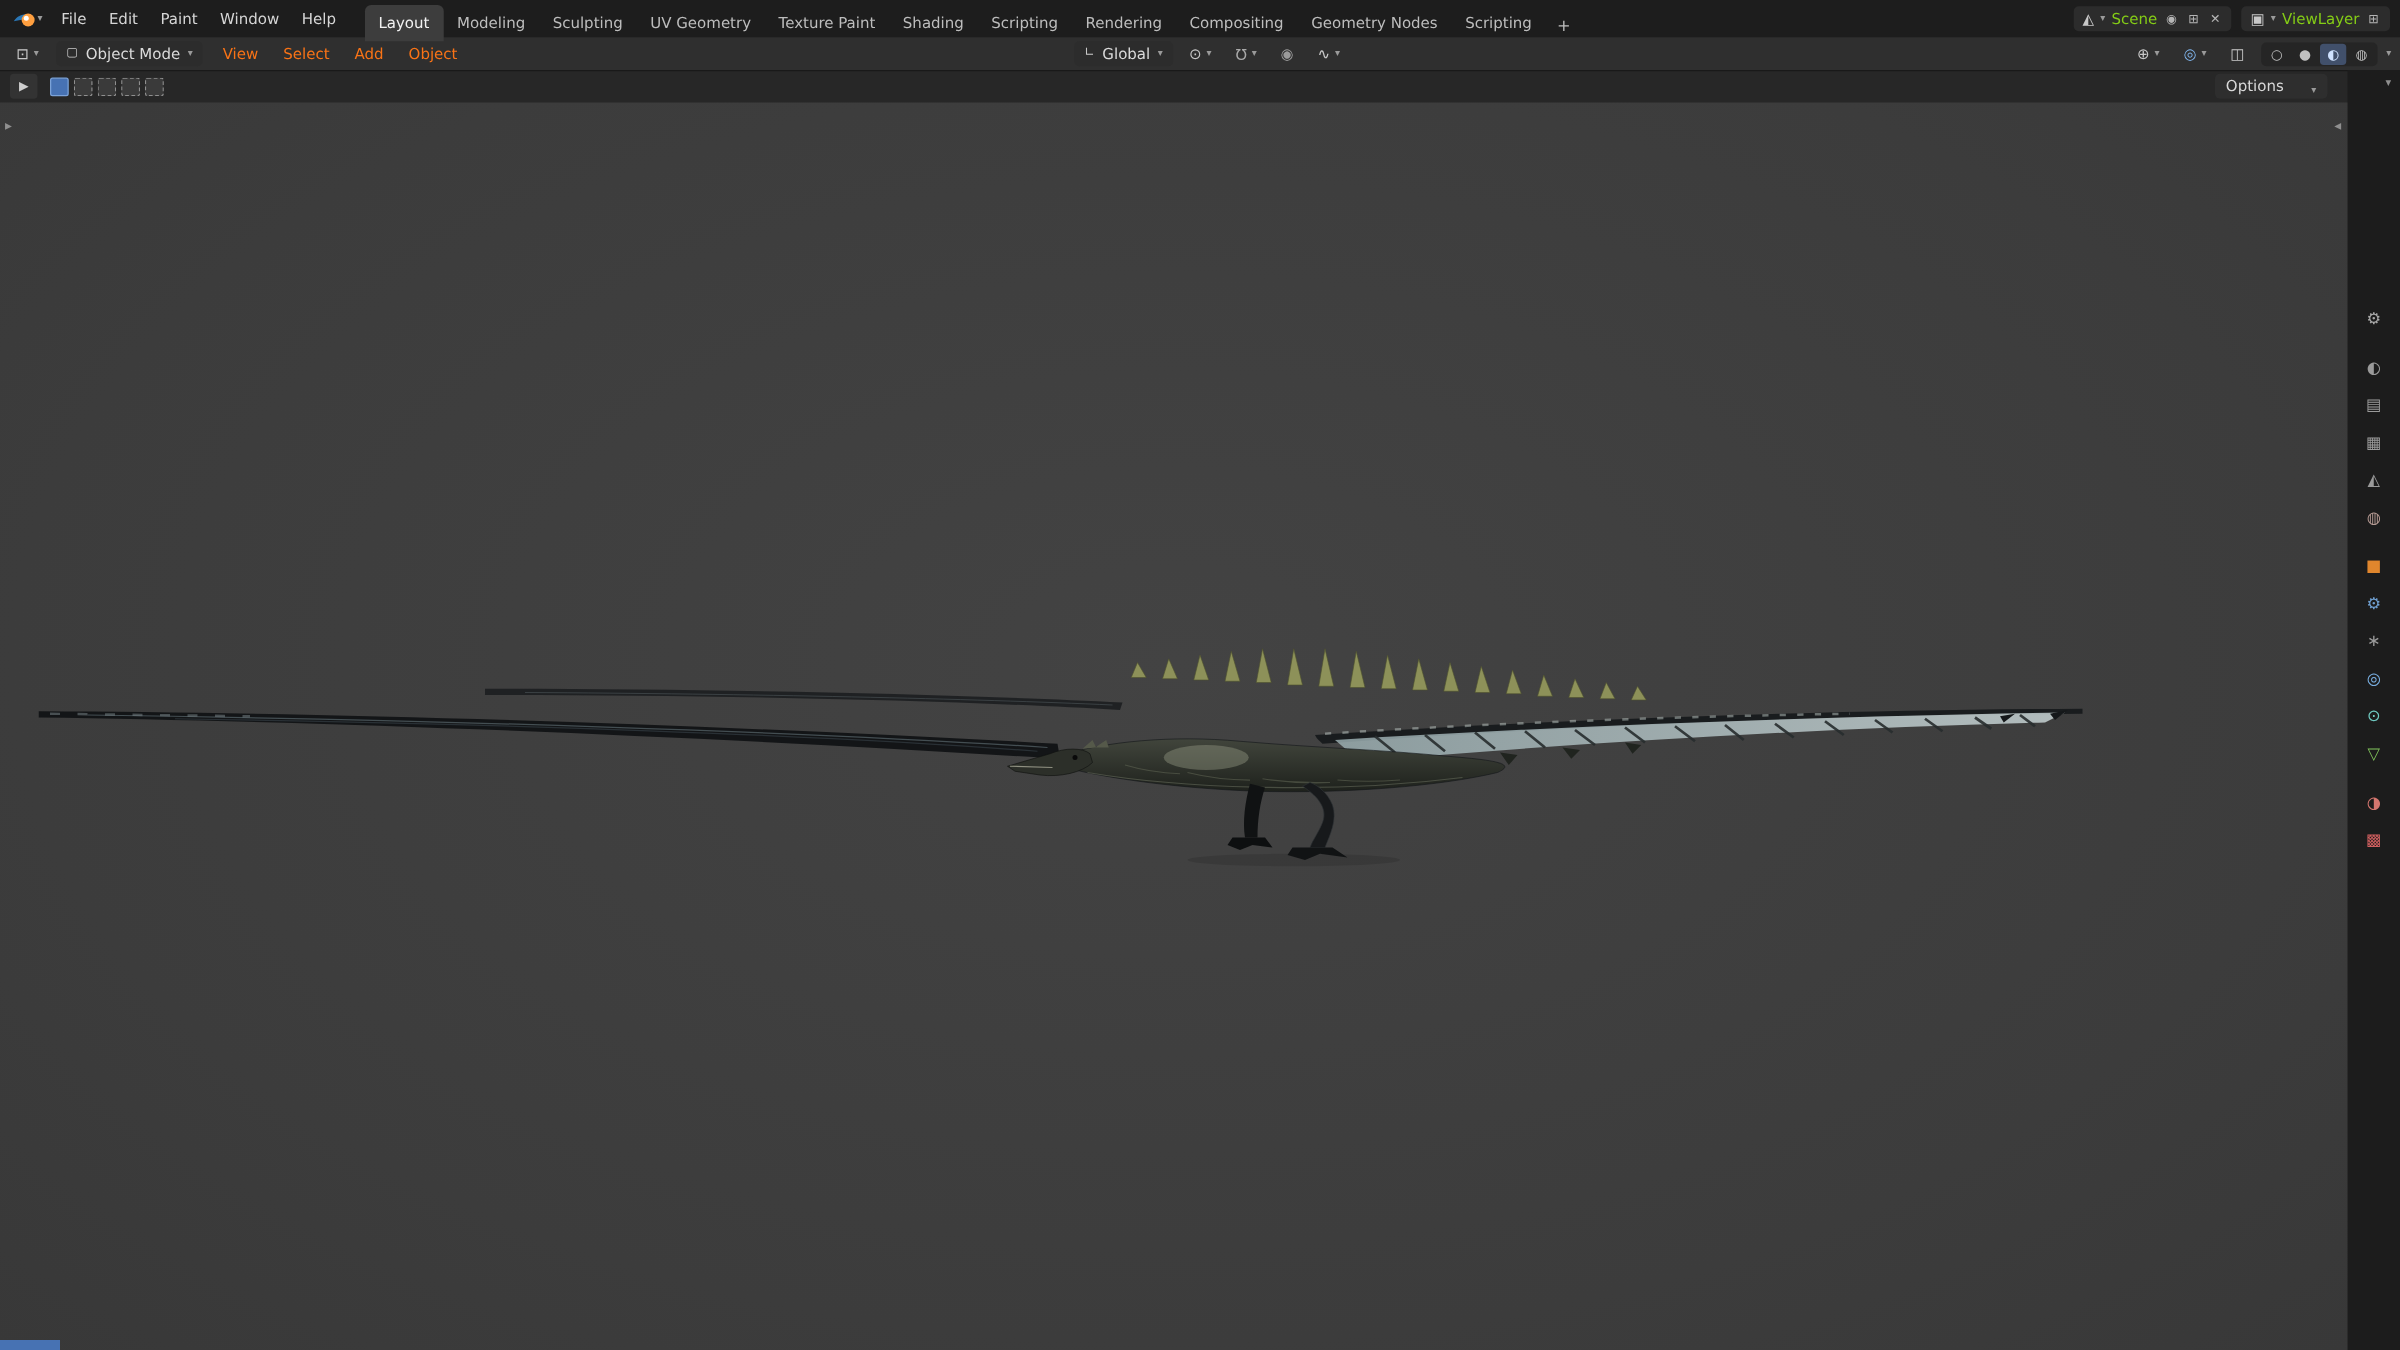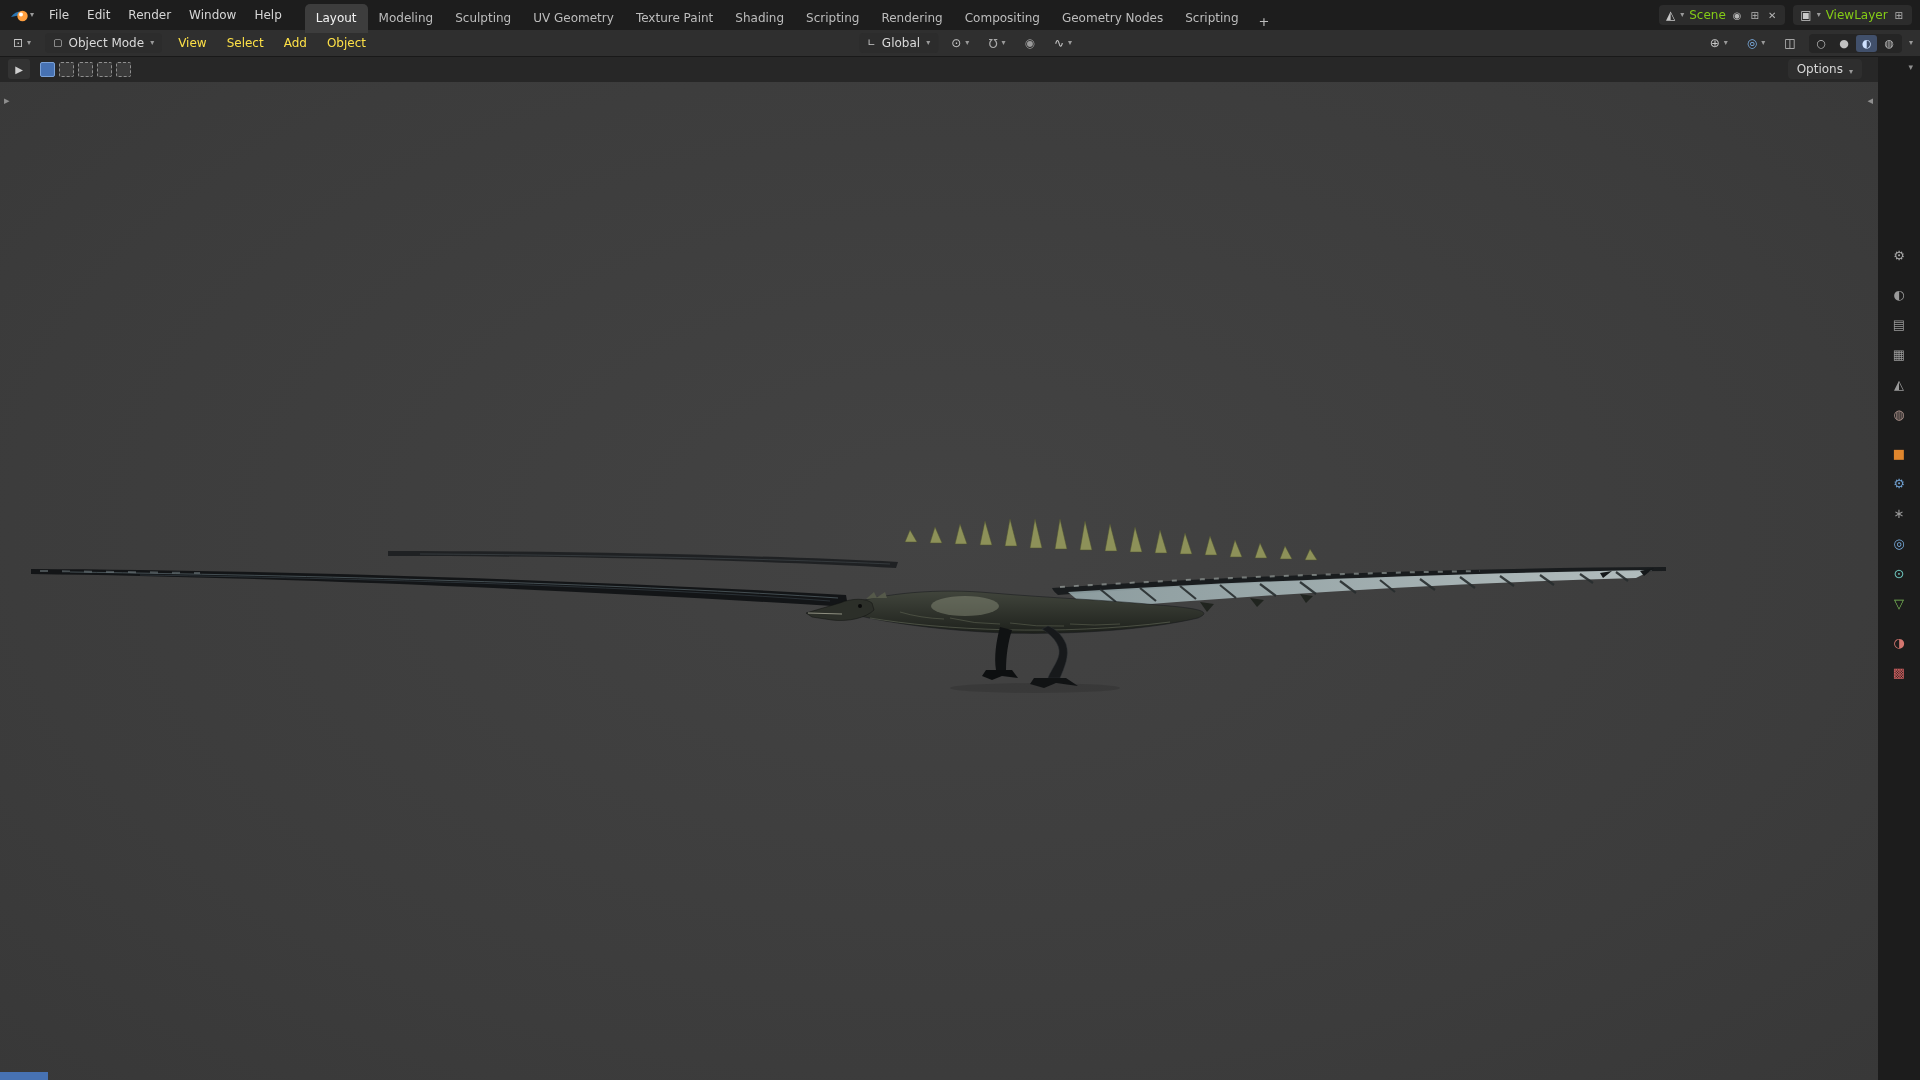--- a/index.html
+++ b/index.html
@@ -29,35 +29,35 @@
   .widget .label{color:#84cc16;}
   .icon{font-size:12px;line-height:1;color:#c8c8c8;}
   .icon.small{font-size:10px;}
   .caret{font-size:8px;color:#9a9a9a;line-height:1;}
   .tb-mini{color:#b5b5b5;font-size:10px;padding:1px 2px;}
   
   .vheader{position:absolute;top:30px;left:0;right:0;height:26px;background:var(--header-bg);
     display:flex;align-items:center;padding:0 7px;gap:4px;z-index:5;box-shadow:0 1px 0 rgba(0,0,0,.35);}
   .hbtn{display:flex;align-items:center;gap:4px;padding:3px 6px;border-radius:4px;}
   .mode-widget{display:flex;align-items:center;gap:6px;background:var(--widget-bg);border-radius:4px;padding:3px 8px;margin:0 4px;}
-  .hmenu{padding:4px 8px;color:#fde047;}
+  .hmenu{padding:4px 8px;color:#f97316;}
   .hcenter{position:absolute;left:50%;transform:translateX(-46%);display:flex;align-items:center;gap:7px;}
   .hright{margin-left:auto;display:flex;align-items:center;gap:7px;}
   .toggle-blue{color:#7fb3ea;}
   .shading-pill{display:flex;align-items:center;background:#252525;border-radius:4px;padding:1px 2px;gap:1px;}
   .shade-btn{padding:2px 6px;border-radius:3px;color:#c0c0c0;font-size:11px;}
   .shade-btn.active{background:#41506b;color:#cfe2ff;}
   
   .toolrow{position:absolute;top:56px;left:0;right:0;height:26px;background:var(--toolbar-bg);
     display:flex;align-items:center;padding:0 8px;gap:10px;z-index:4;}
   .tool-btn{display:flex;align-items:center;justify-content:center;width:22px;height:20px;border-radius:3px;color:#cfcfcf;font-size:10px;background:#333;}
   .mode-boxes{display:flex;gap:4px;}
   .mode-box{width:15px;height:15px;border:1px dashed #8f8f8f;border-radius:2px;background:#3a3a3a;}
   .mode-box.active{background:var(--accent);border:1px solid #7ba2d8;}
-  .options-btn{margin-left:auto;margin-right:50px;display:flex;align-items:flex-end;gap:6px;background:#2e2e2e;border-radius:4px;padding:3px 9px;color:#d8d8d8;}
+  .options-btn{margin-left:auto;margin-right:50px;display:flex;align-items:flex-end;gap:22px;background:#2e2e2e;border-radius:4px;padding:3px 9px;color:#d8d8d8;}
   
   .viewport{position:absolute;top:82px;left:0;right:42px;bottom:0;overflow:hidden;
     background:radial-gradient(ellipse at 50% 45%, #434343 0%, #3c3c3c 70%, #383838 100%);}
   .region-toggle{position:absolute;color:#8f8f8f;font-size:11px;line-height:1;z-index:2;}
   .region-toggle.left{left:4px;top:13px;}
   .region-toggle.right{right:5px;top:13px;}
   svg.scene{position:absolute;inset:0;width:100%;height:100%;display:block;}
   
   .rail{position:absolute;top:56px;right:0;bottom:0;width:42px;background:var(--rail-bg);z-index:5;
     display:flex;flex-direction:column;align-items:center;}
@@ -75,21 +75,21 @@
   <div class="logo">
     <svg width="20" height="15" viewBox="0 0 20 15">
       <path d="M1,9 C4,4.5 8,3 13,3.5 L8.5,7.5 Z" fill="#2a76b5"></path>
       <circle cx="12.5" cy="8" r="5.2" fill="#ff9f3f"></circle>
       <circle cx="11" cy="6.6" r="2" fill="#ffffff"></circle>
     </svg>
     <span class="caret">▾</span>
   </div>
   <div class="menu-item">File</div>
   <div class="menu-item">Edit</div>
-  <div class="menu-item">Render</div>
+  <div class="menu-item">Paint</div>
   <div class="menu-item">Window</div>
   <div class="menu-item">Help</div>
 
   <div class="workspaces">
     <div class="ws-tab active">Layout</div>
     <div class="ws-tab">Modeling</div>
     <div class="ws-tab">Sculpting</div>
     <div class="ws-tab">UV Geometry</div>
     <div class="ws-tab">Texture Paint</div>
     <div class="ws-tab">Shading</div>

